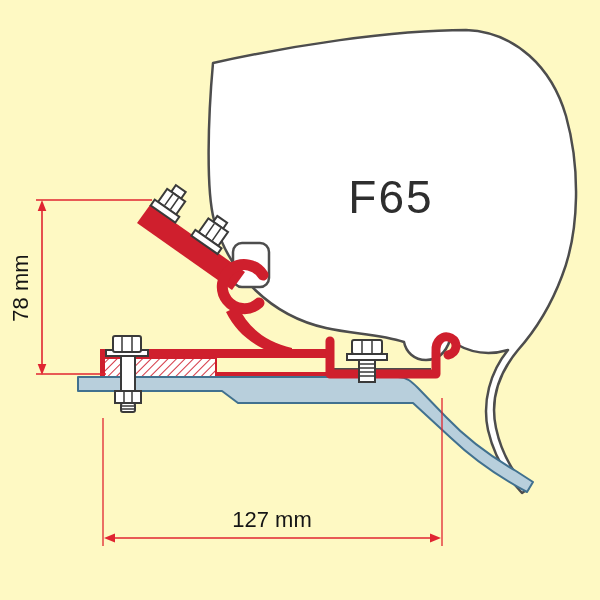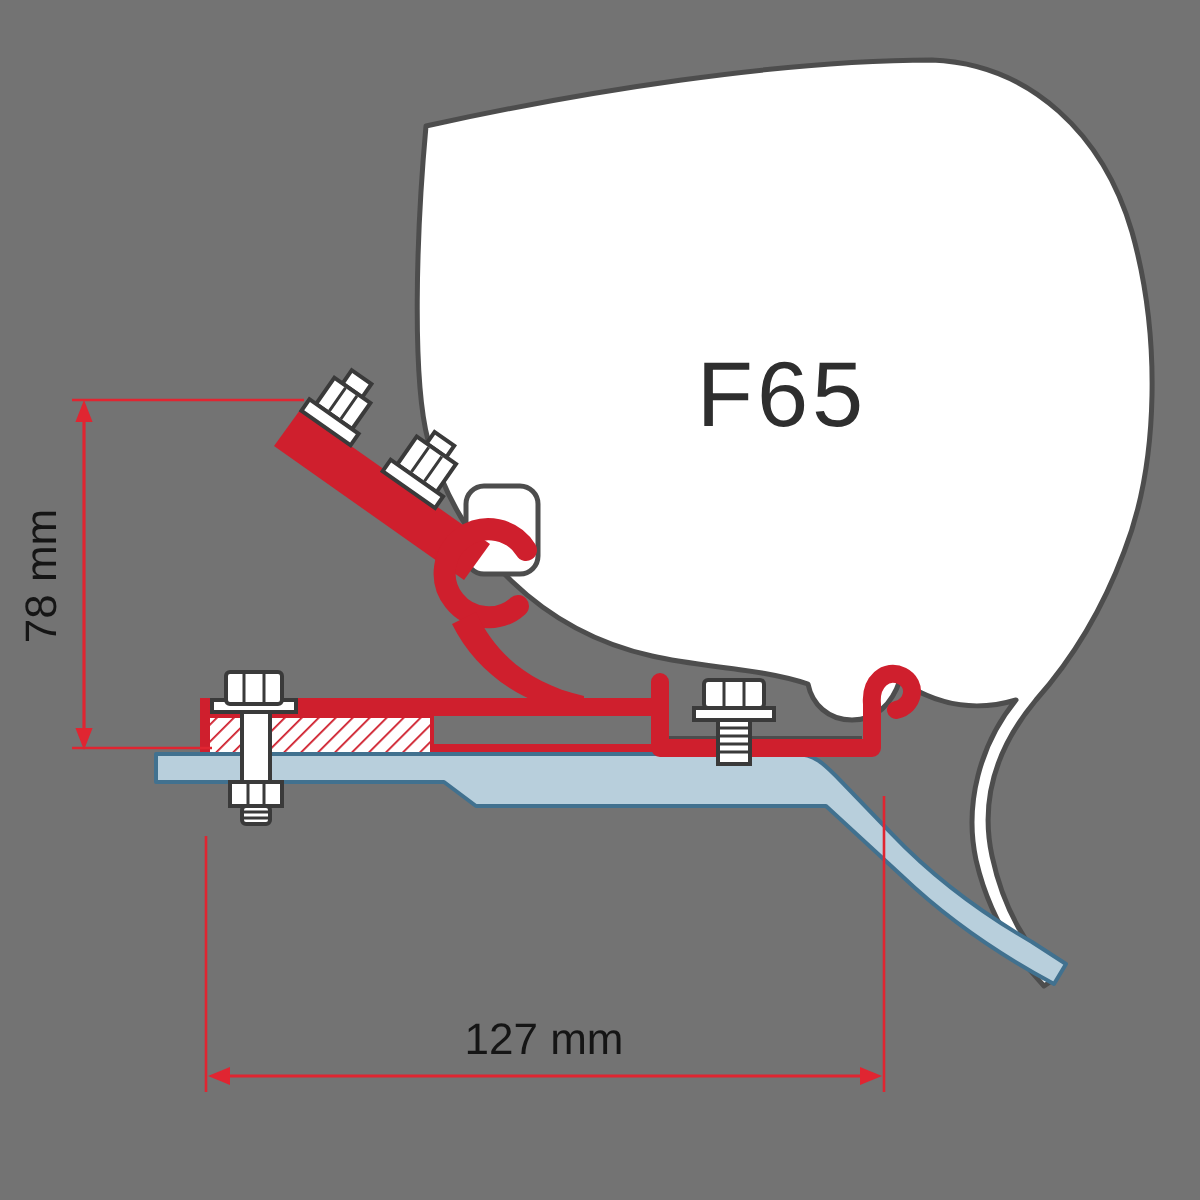--- a/index.html
+++ b/index.html
@@ -1,20 +1,20 @@
 <!DOCTYPE html>
 <html><head>
 <meta charset="utf-8">
 <style>
   html, body { margin: 0; padding: 0; background: #ffffff; }
   .canvas {
     position: relative;
     width: 600px;
     height: 600px;
-    background: #737373;
+    background: #fef9c3;
     font-family: "Liberation Sans", sans-serif;
   }
   svg { display: block; }
   .outline   { fill: #ffffff; stroke: #4d4d4d; stroke-width: 2.5; stroke-linejoin: round; }
   .gray-line { fill: none; stroke: #4d4d4d; stroke-width: 2; }
   .red-solid { fill: #cf1f2d; stroke: none; }
   .red-stroke{ fill: none; stroke: #cf1f2d; stroke-linecap: round; stroke-linejoin: round; }
   .hw        { fill: #ffffff; stroke: #3a3a3a; stroke-width: 2; }
   .hw-line   { fill: none; stroke: #3a3a3a; stroke-width: 1.5; }
   .dim-line  { fill: none; stroke: #e02531; stroke-width: 1.6; }

